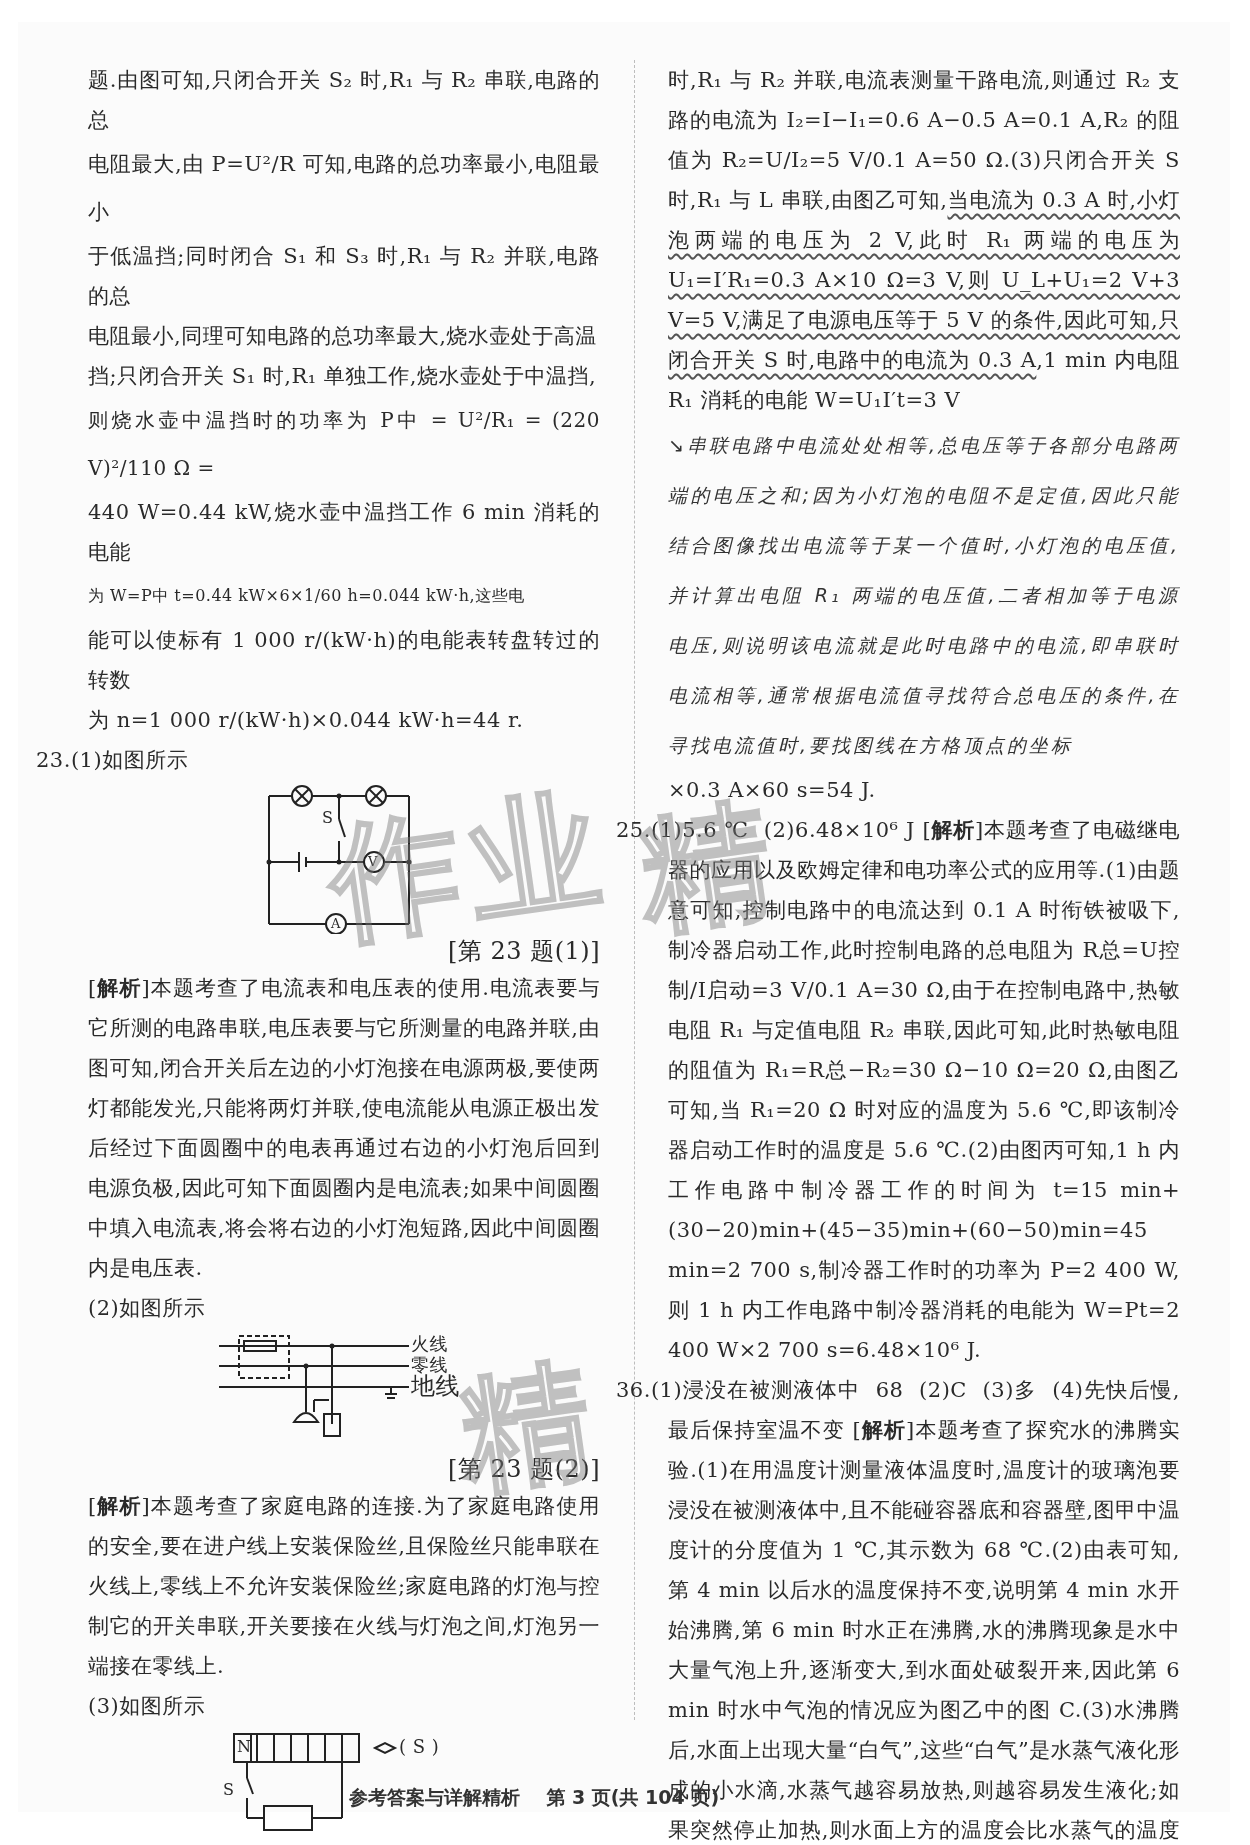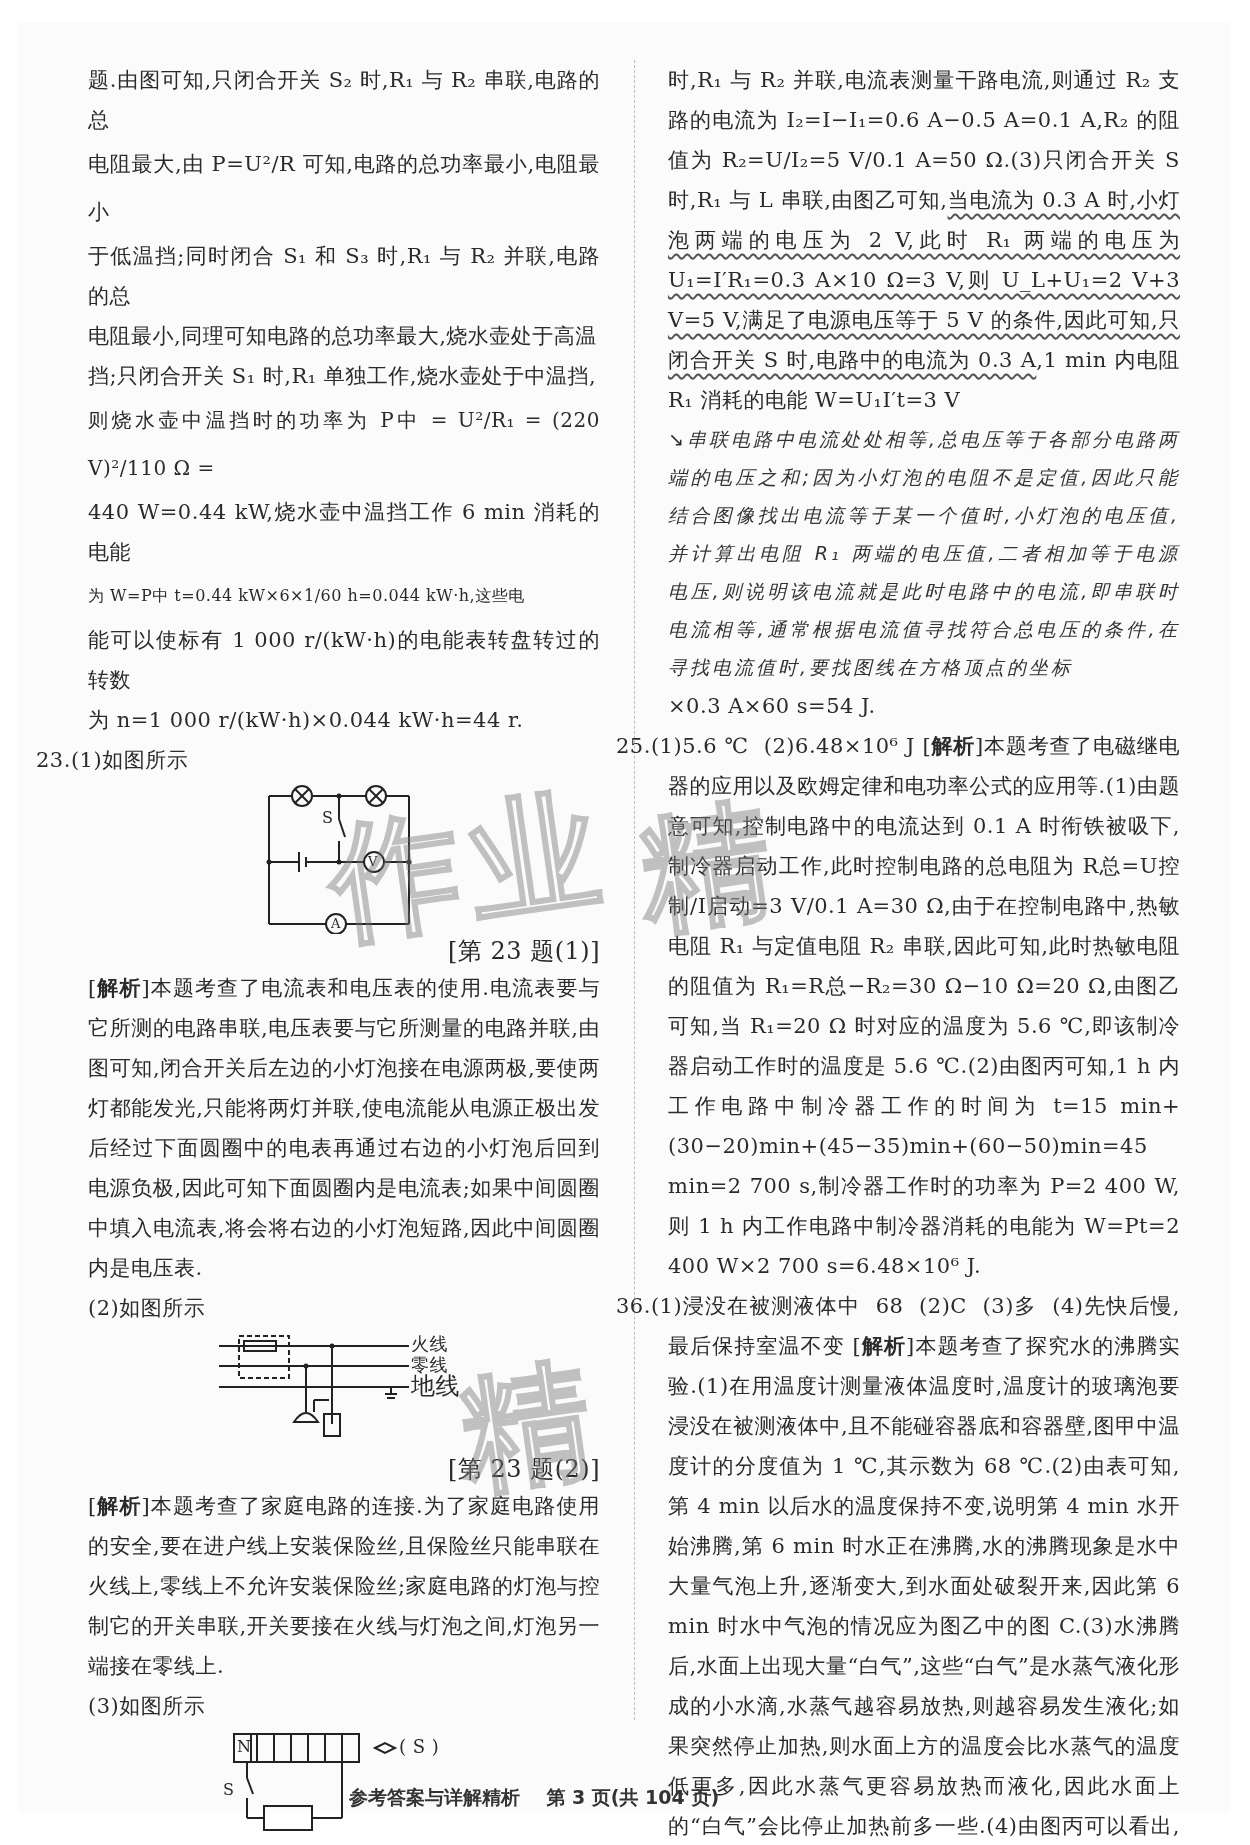--- a/index.html
+++ b/index.html
@@ -21,21 +21,21 @@
   p { margin:0; text-align:justify; }
   .qnum { margin-left:-52px; }
   .tag { font-weight:bold; }
   .bracket-tag::before { content:"["; font-weight:normal; }
   .bracket-tag::after { content:"]"; font-weight:normal; }
   .fig { position:relative; margin:4px auto 0; }
   .caption { text-align:right; font-size:24px; line-height:34px; }
   .wavy { text-decoration: underline wavy #555; text-underline-offset:6px; }
   .note {
     font-family: "DejaVu Sans", "Liberation Sans", sans-serif; font-style:italic;
-    font-size:19px; line-height:38px; color:#333; letter-spacing:3px;
+    font-size:19px; line-height:50px; color:#333; letter-spacing:3px;
   }
   .footer {
     position:absolute; left:0; width:1068px; top:1785px; text-align:center;
     font-family: "DejaVu Sans", sans-serif; font-weight:bold; font-size:19px; color:#333;
   }
   .watermark {
     position:absolute; font-family:"DejaVu Sans", sans-serif; font-size:130px; font-weight:bold;
     color:transparent; -webkit-text-stroke:2px rgba(120,120,120,0.45); transform:rotate(-8deg);
     pointer-events:none; letter-spacing:10px;
   }

